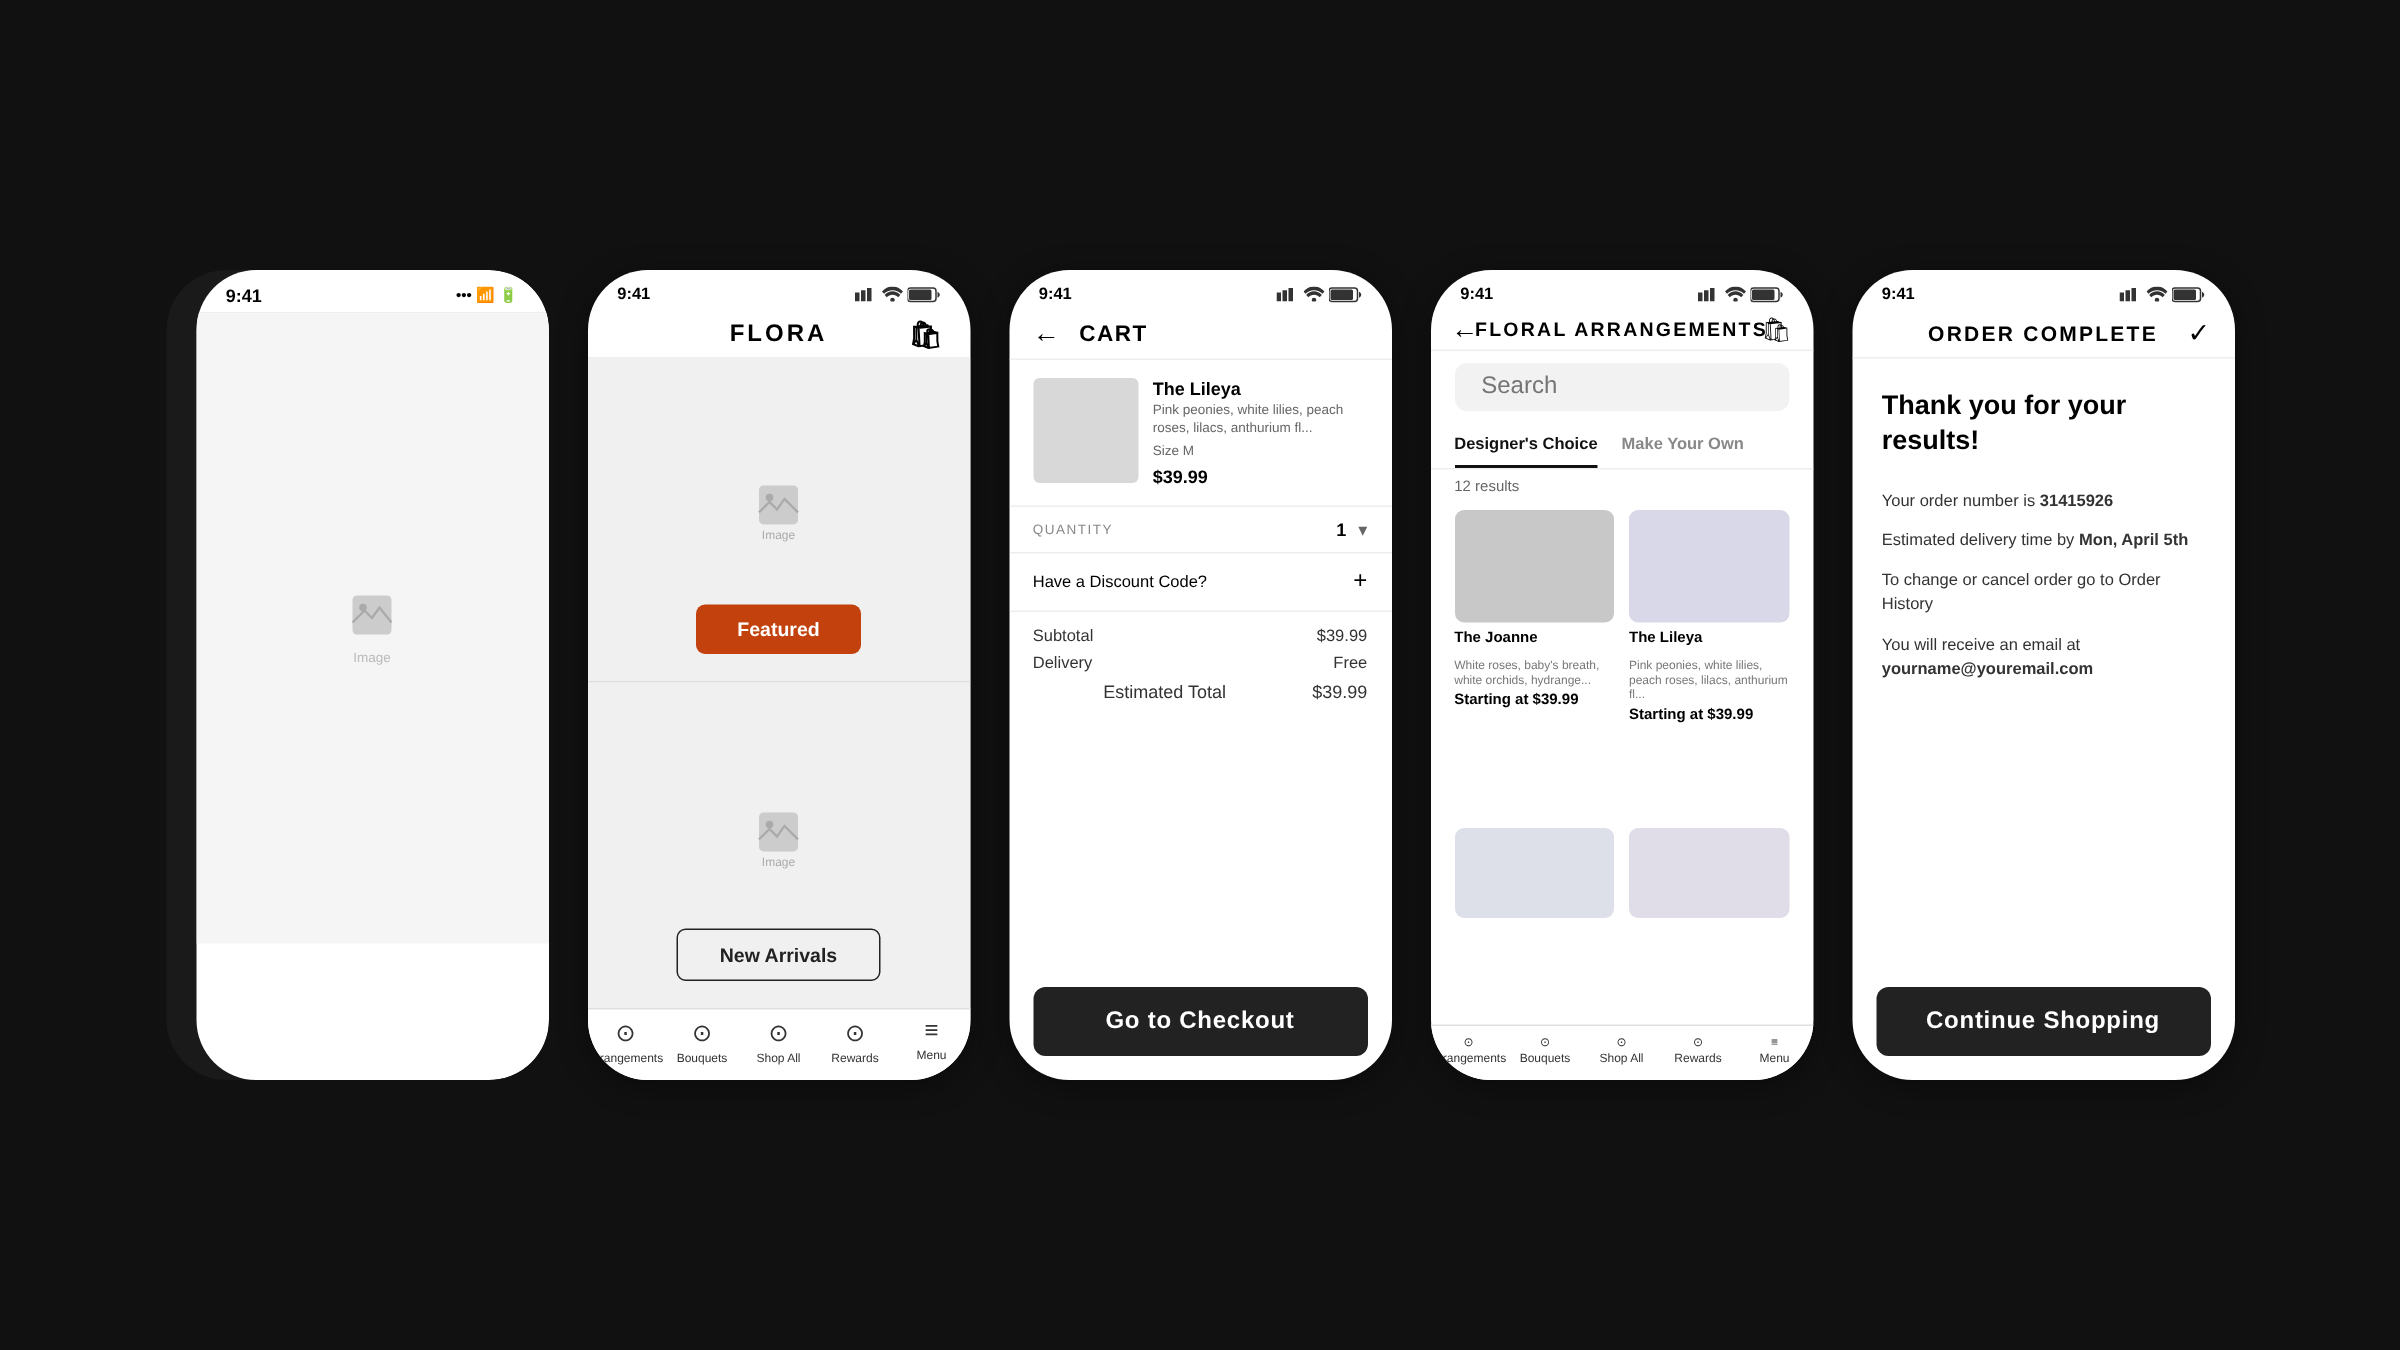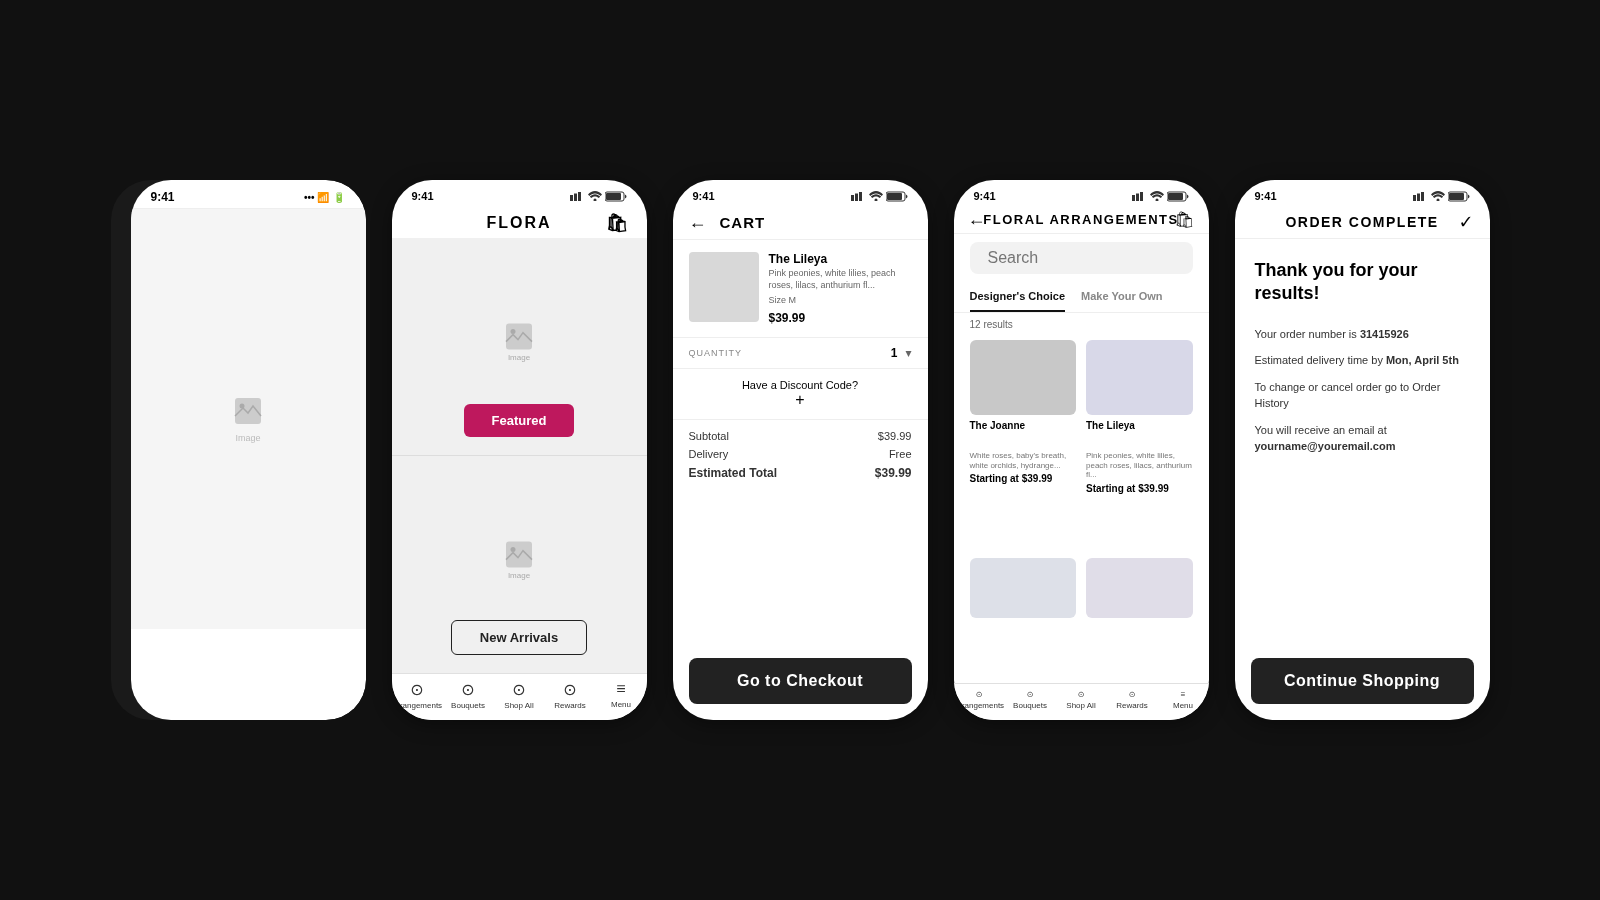--- a/index.html
+++ b/index.html
@@ -84,21 +84,21 @@
       position: absolute;
       top: 50%;
       left: 50%;
       transform: translate(-50%, -60%);
       color: #bbb;
       font-size: 10px;
       text-align: center;
     }
     .section-img-placeholder svg { display: block; margin: 0 auto 2px; }
     .section-btn {
-      background: #be185d;
+      background: #c2410c;
       color: #fff;
       border: none;
       border-radius: 6px;
       padding: 9px 28px;
       font-size: 13px;
       font-weight: 600;
       cursor: pointer;
       z-index: 1;
     }
     .section-btn.outline {
@@ -164,31 +164,30 @@
     .cart-quantity-label { font-size: 9px; color: #888; letter-spacing: 1px; }
     .cart-quantity-val { font-size: 12px; font-weight: 600; }
     .cart-discount {
       display: flex;
       align-items: center;
       justify-content: space-between;
       padding: 10px 16px;
       border-bottom: 1px solid #eee;
       font-size: 11px;
       cursor: pointer;
-      flex-direction: column;
     }
     .cart-totals { padding: 10px 16px; }
     .cart-total-row {
       display: flex;
       justify-content: space-between;
       font-size: 11px;
       margin-bottom: 6px;
       color: #333;
     }
-    .cart-total-row.bold { font-weight: 700; font-size: 12px; }
+    .cart-total-row.bold { font-weight: 400; font-size: 12px; margin-left: 47px; }
     .checkout-btn {
       background: #222;
       color: #fff;
       border: none;
       border-radius: 8px;
       padding: 14px;
       width: calc(100% - 32px);
       margin: 8px 16px;
       font-size: 16px;
       font-weight: 600;
@@ -260,21 +259,21 @@
     }
     .product-card {}
     .product-img {
       width: 100%;
       height: 75px;
       background: #d8d8d8;
       border-radius: 6px;
       margin-bottom: 5px;
     }
     .product-img.light { background: #e8e8e8; }
-    .product-name { font-size: 10px; font-weight: 700; margin-bottom: 20px; }
+    .product-name { font-size: 10px; font-weight: 700; margin-bottom: 8px; }
     .product-desc { font-size: 8px; color: #777; line-height: 1.2; margin-bottom: 3px; }
     .product-price { font-size: 10px; font-weight: 700; }
 
     
     .order-header {
       display: flex;
       align-items: center;
       justify-content: center;
       padding: 8px 16px;
       position: relative;

